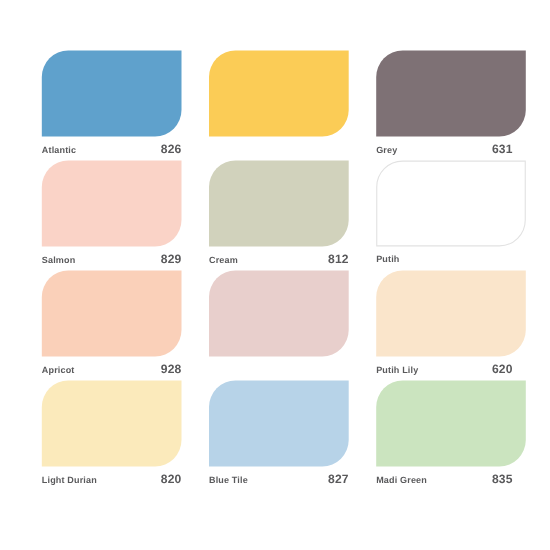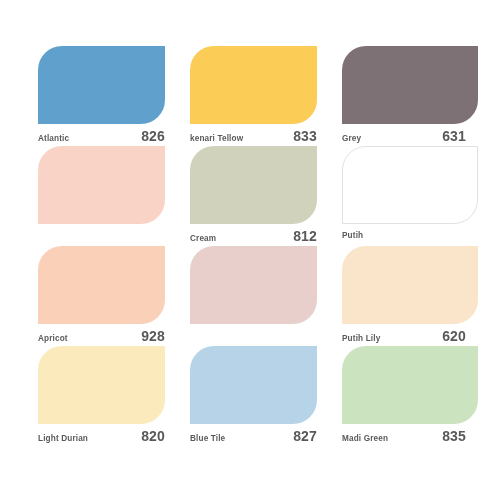--- a/index.html
+++ b/index.html
@@ -69,21 +69,21 @@
 
   .swatch-name {
     font-size: 8.2px;
     color: #59595b;
     letter-spacing: 0.15px;
     white-space: nowrap;
     line-height: 12px;
   }
 
   .swatch-code {
-    font-size: 14px;
+    font-size: 11px;
     color: #59595b;
     letter-spacing: 0.15px;
     white-space: nowrap;
     line-height: 12px;
     text-align: right;
     margin-left: 28px;
   }
 
   
   .col-3 .swatch-meta {
@@ -98,35 +98,35 @@
       <div class="swatch-cell col-1">
         <div class="swatch-chip" style="background: rgb(95, 161, 204);"></div>
         <div class="swatch-meta">
           <span class="swatch-name">Atlantic</span>
           <span class="swatch-code">826</span>
         </div>
       </div>
       <div class="swatch-cell spacer"></div>
       <div class="swatch-cell col-2">
         <div class="swatch-chip" style="background: rgb(251, 204, 86);"></div>
-        <div class="swatch-meta">
-          <span class="swatch-name">kenari Tellow</span>
-          <span class="swatch-code">833</span>
-        </div>
       </div>
       <div class="swatch-cell spacer"></div>
       <div class="swatch-cell col-3">
         <div class="swatch-chip" style="background: rgb(126, 113, 117);"></div>
         <div class="swatch-meta">
           <span class="swatch-name">Grey</span>
           <span class="swatch-code">631</span>
         </div>
       </div>
       <div class="swatch-cell col-1">
         <div class="swatch-chip" style="background: rgb(250, 211, 199);"></div>
+        <div class="swatch-meta">
+          <span class="swatch-name">Salmon</span>
+          <span class="swatch-code">829</span>
+        </div>
       </div>
       <div class="swatch-cell spacer"></div>
       <div class="swatch-cell col-2">
         <div class="swatch-chip" style="background: rgb(209, 210, 188);"></div>
         <div class="swatch-meta">
           <span class="swatch-name">Cream</span>
           <span class="swatch-code">812</span>
         </div>
       </div>
       <div class="swatch-cell spacer"></div>

